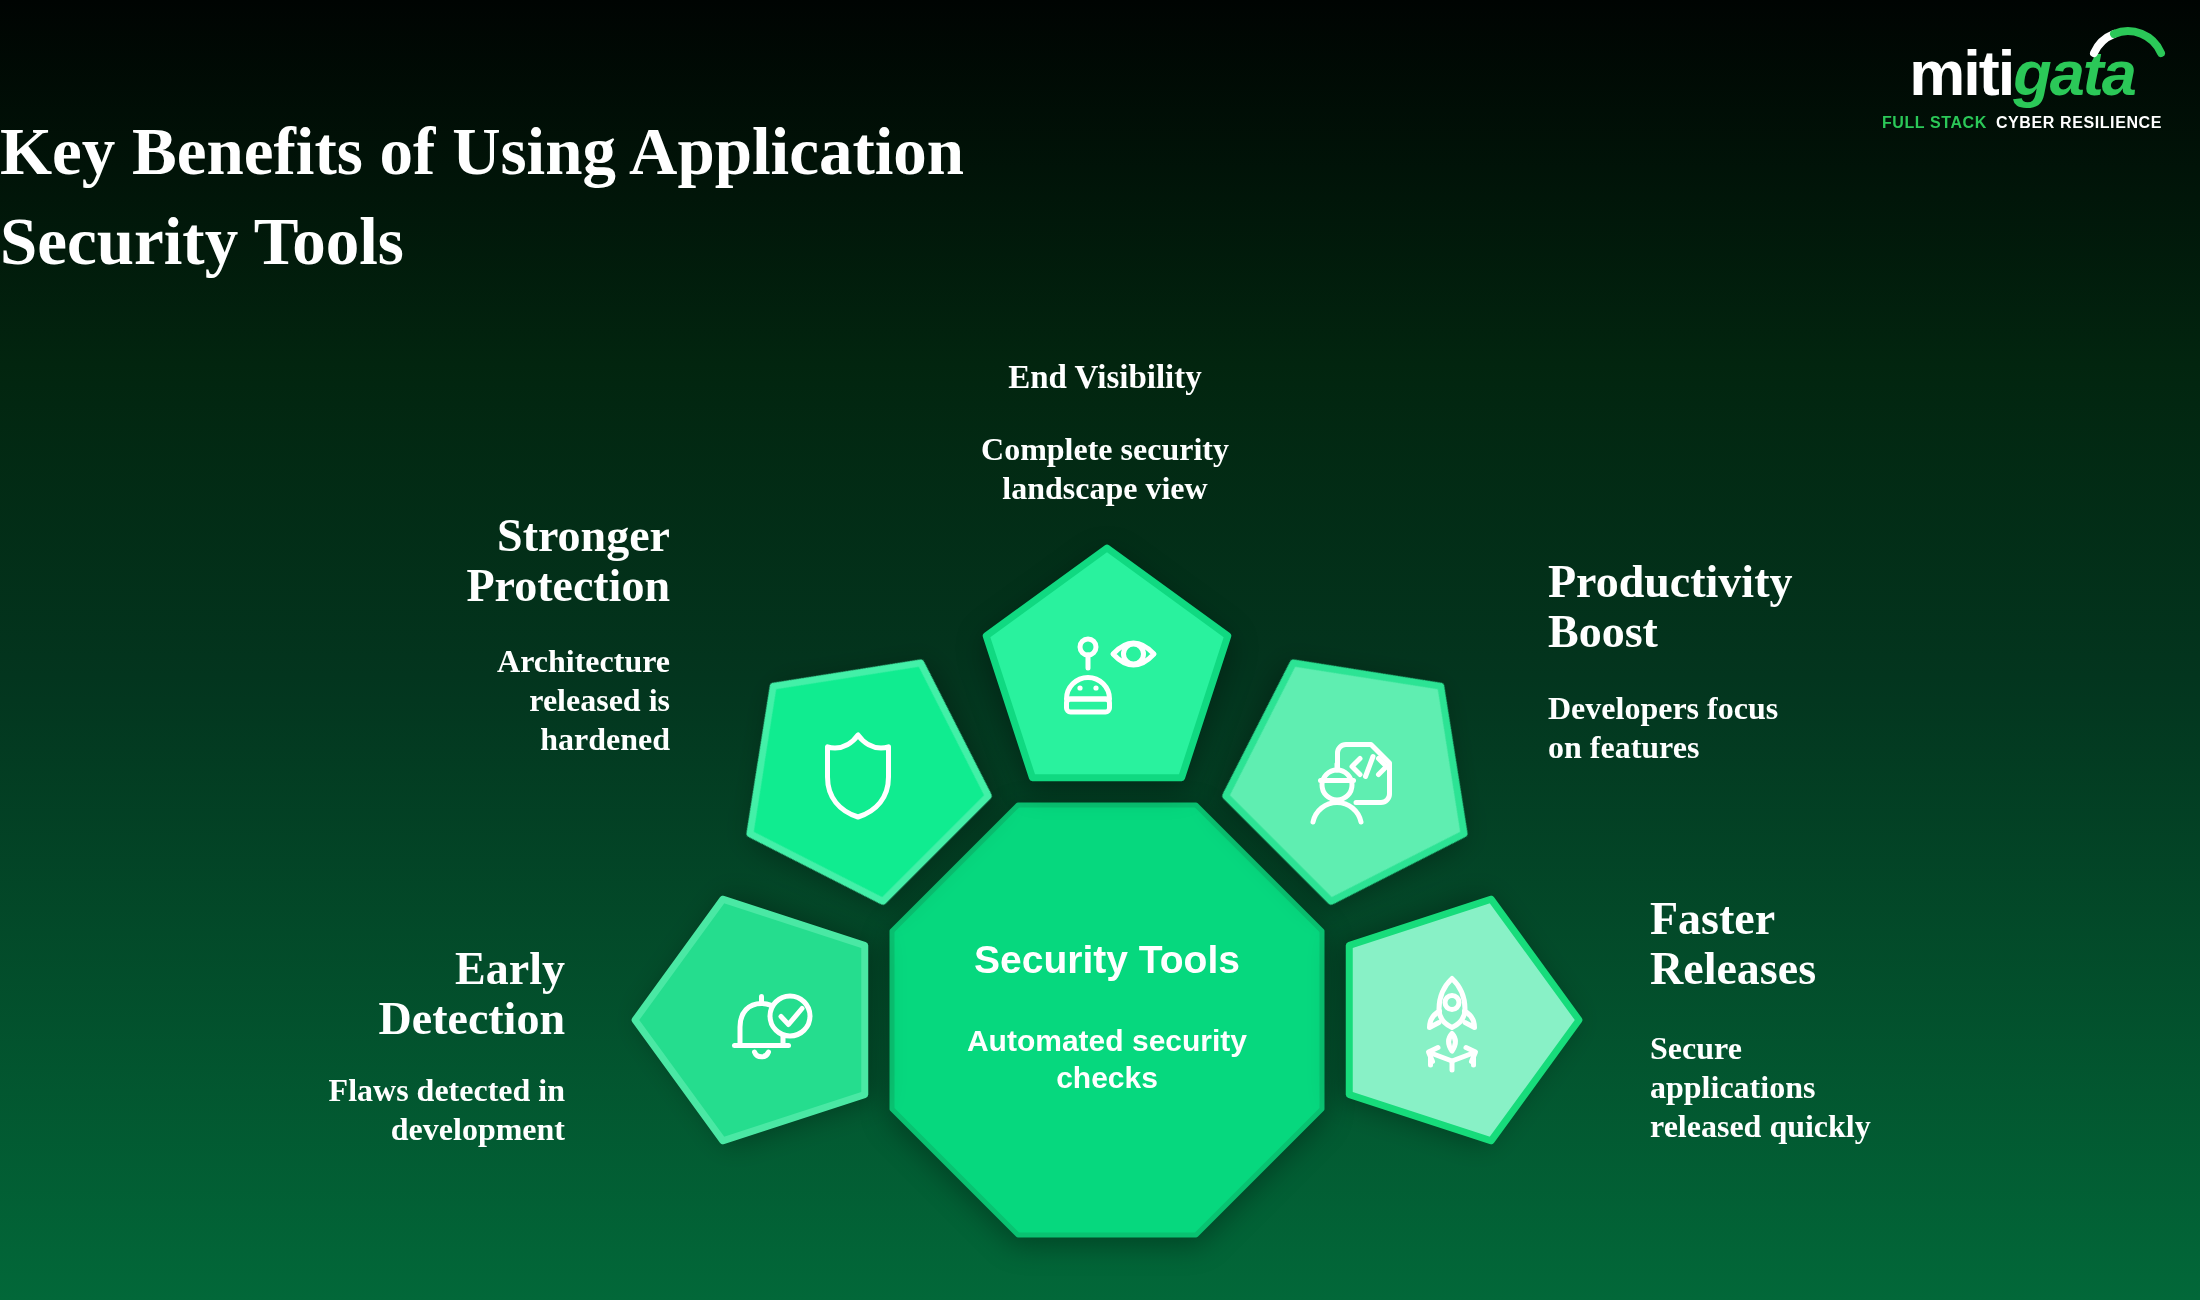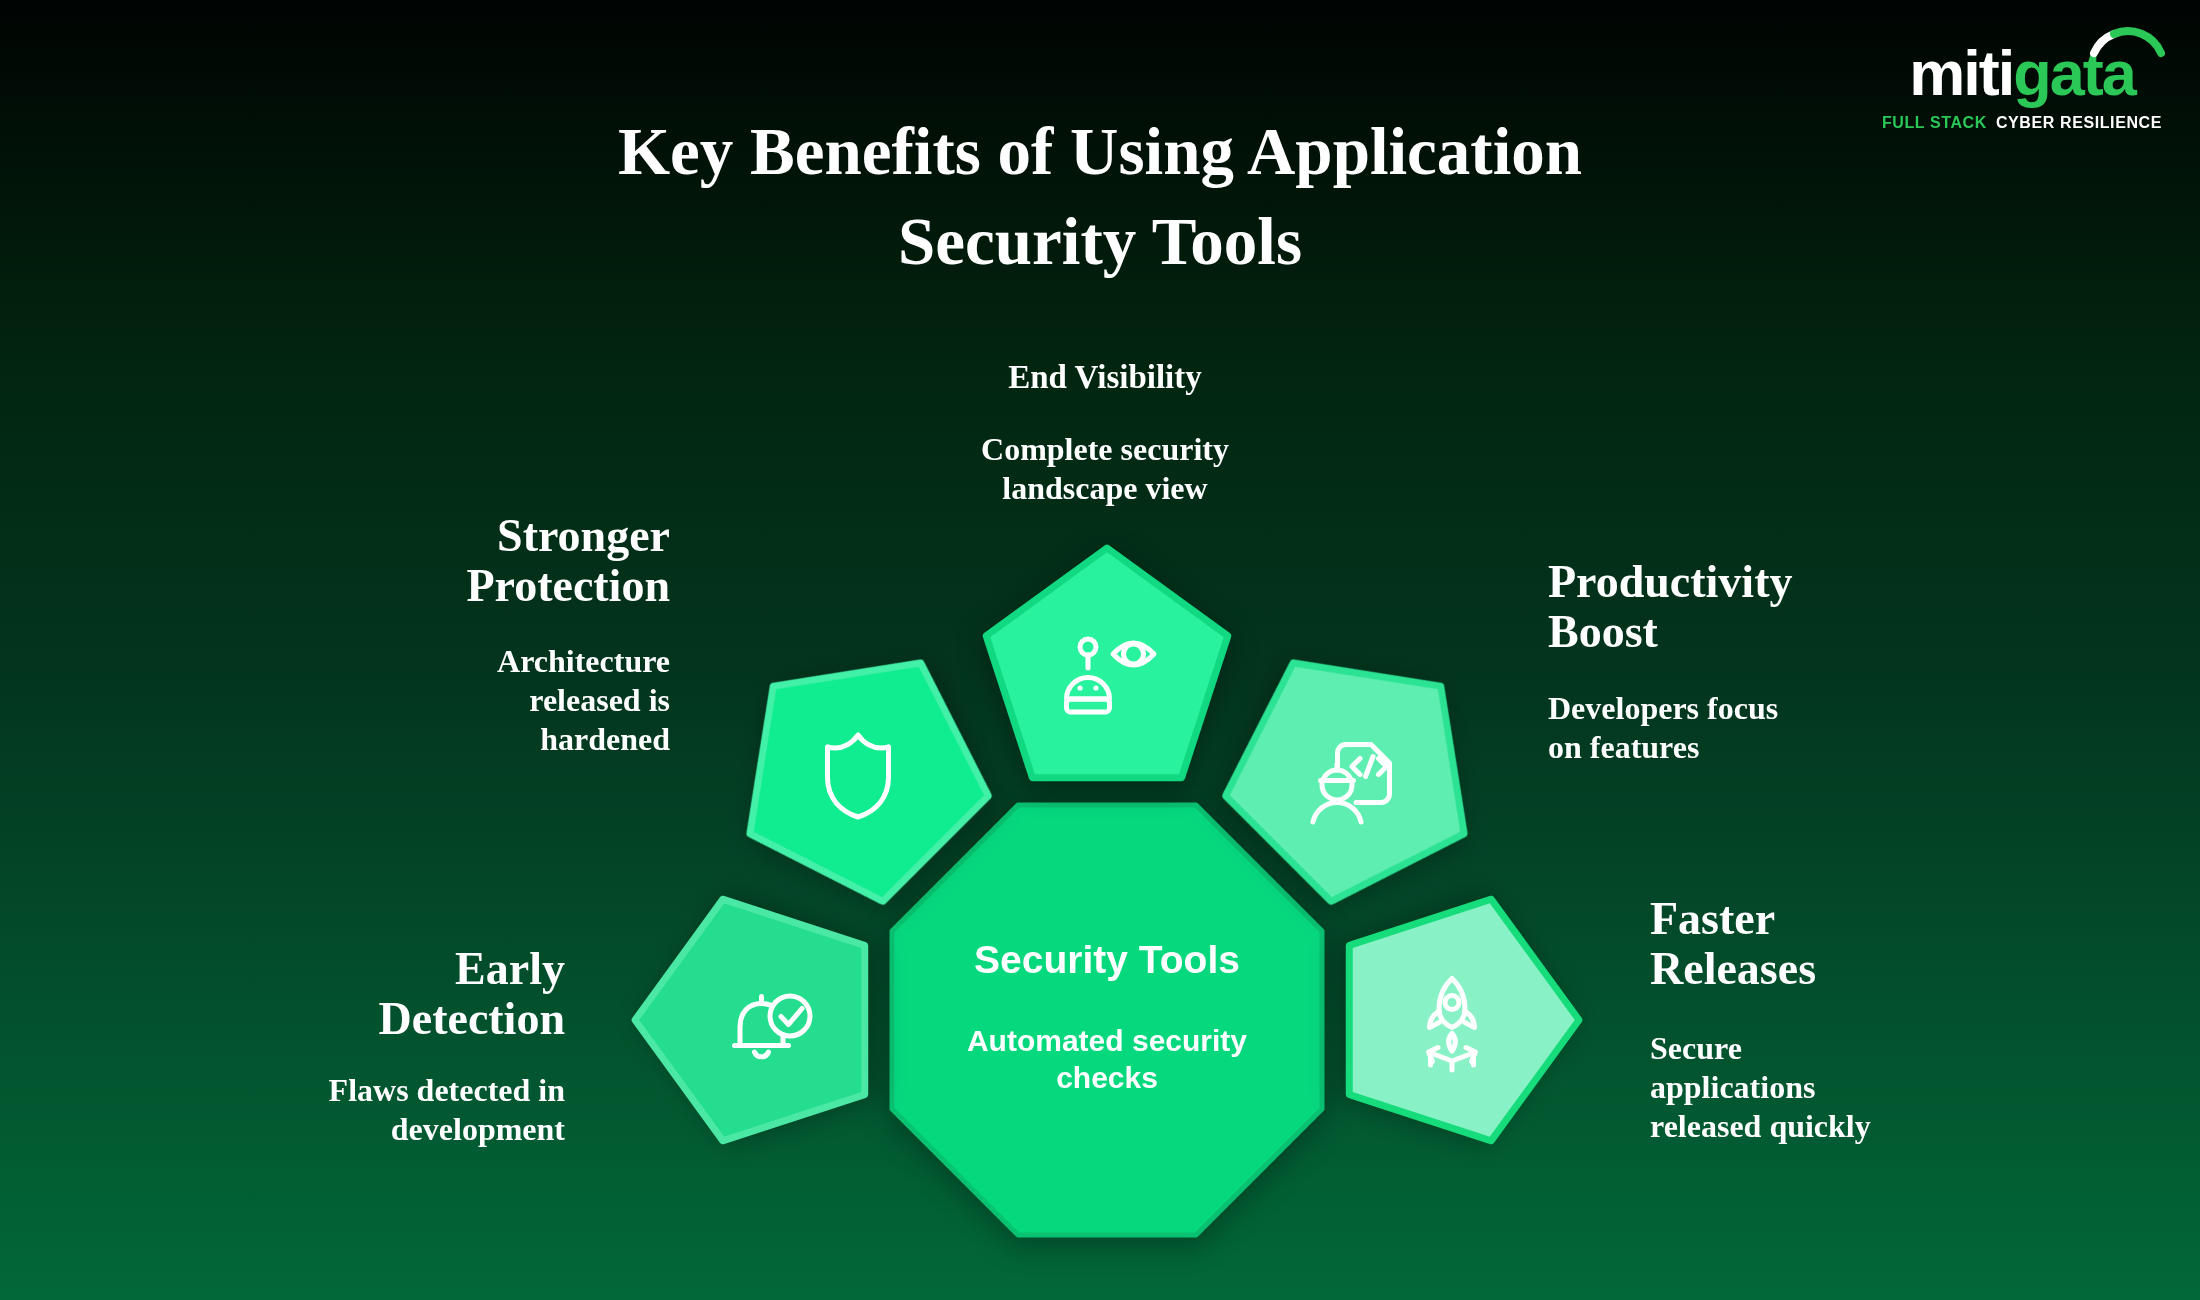--- a/index.html
+++ b/index.html
@@ -5,28 +5,28 @@
   html,body { margin:0; padding:0; background:#000402; }
   .stage {
     position:relative; width:2200px; height:1300px; overflow:hidden;
     background:linear-gradient(180deg,#000402 0%, #02250f 28%, #03351e 52%, #026839 100%);
     font-family:"Liberation Serif", serif; color:#ffffff;
   }
 
   
   .page-title {
     position:absolute; left:0; top:106px; width:2200px;
-    text-align:center; font-weight:bold; font-size:67px; line-height:90px;
+    text-align:left; font-weight:bold; font-size:67px; line-height:90px;
     white-space:pre-line;
   }
 
   
   .logo { position:absolute; top:40px; right:38px; text-align:center; font-family:"Liberation Sans", sans-serif; }
   .logo-word { font-size:63px; font-weight:bold; letter-spacing:-2px; line-height:1.05; white-space:nowrap; }
-  .logo-part2 { color:#2bc858; }
+  .logo-part2 { color:#2bc858;font-style:italic; }
   .logo-tagline { margin-top:8px; font-size:16px; font-weight:bold; letter-spacing:0.6px; white-space:nowrap; }
   .logo-tagline .accent { color:#2bc858; margin-right:9px;text-align:center; }
   .logo-arc { position:absolute; top:-14px; right:-6px; width:80px; height:34px; }
 
   
   .diagram { position:absolute; left:0; top:0; }
   .diagram path { filter:drop-shadow(0 8px 14px rgba(0,0,0,0.30)); }
 
   
   .icon-box { position:absolute; width:110px; height:110px; }

